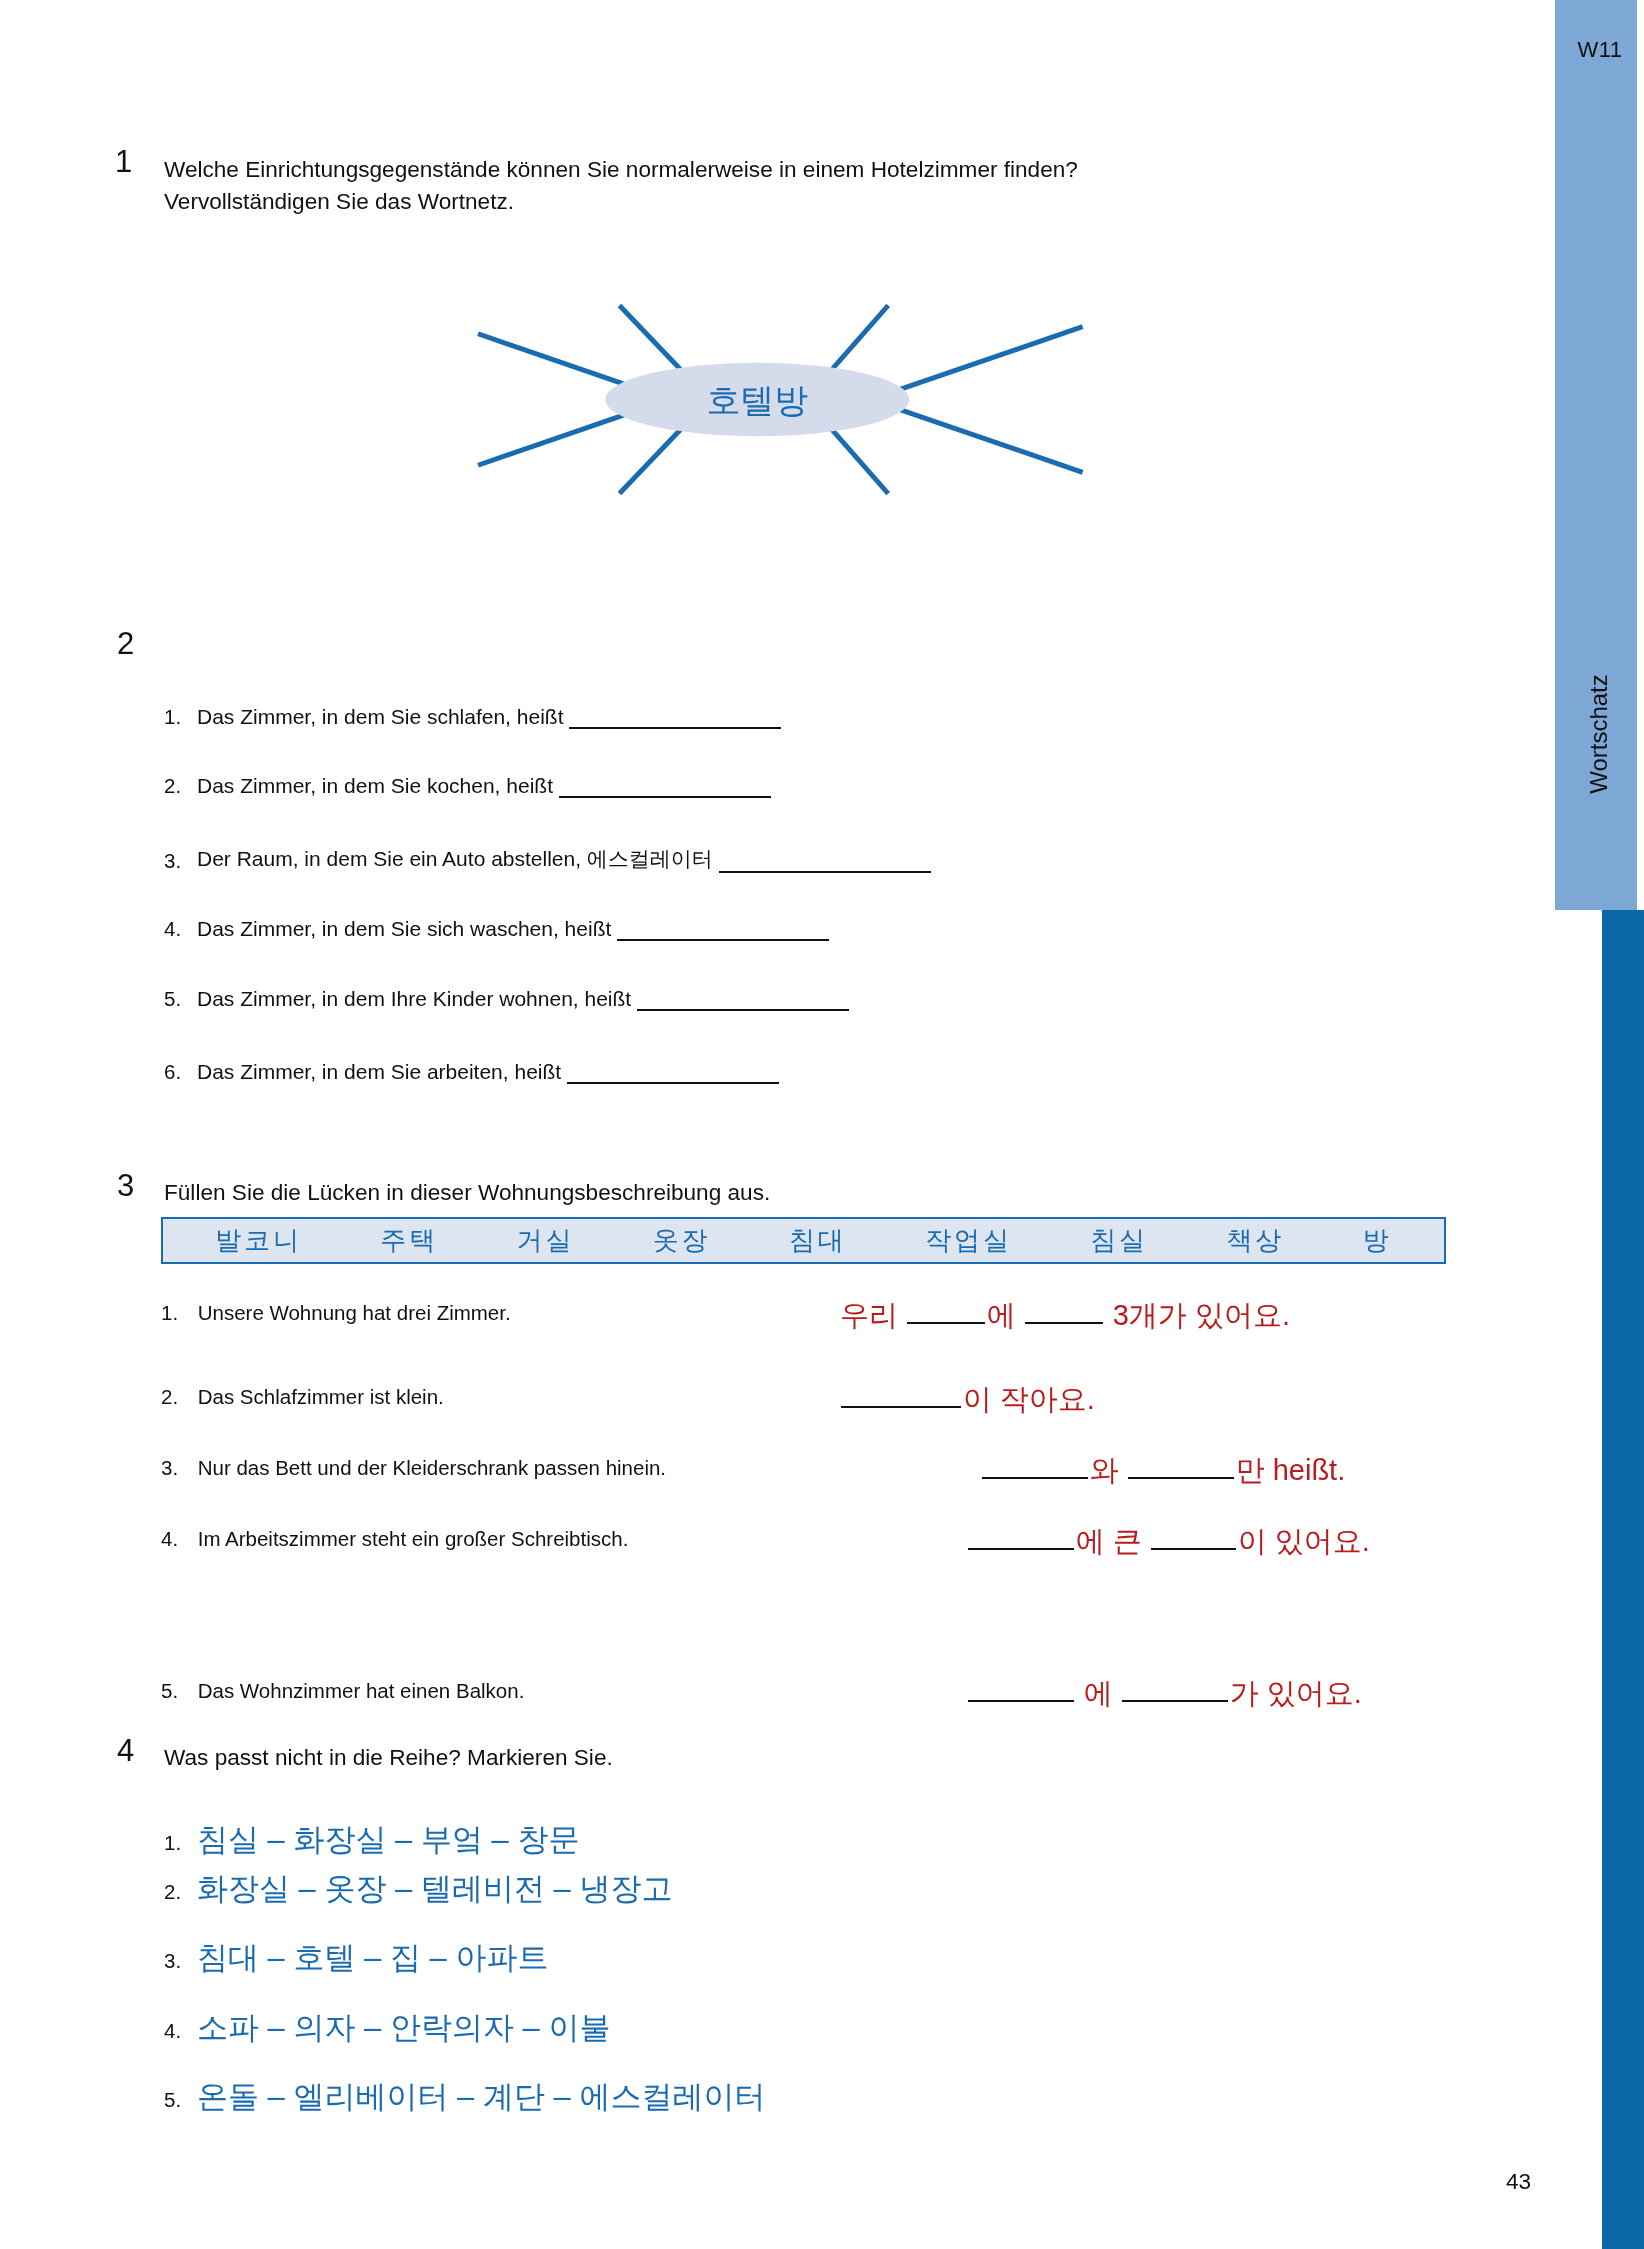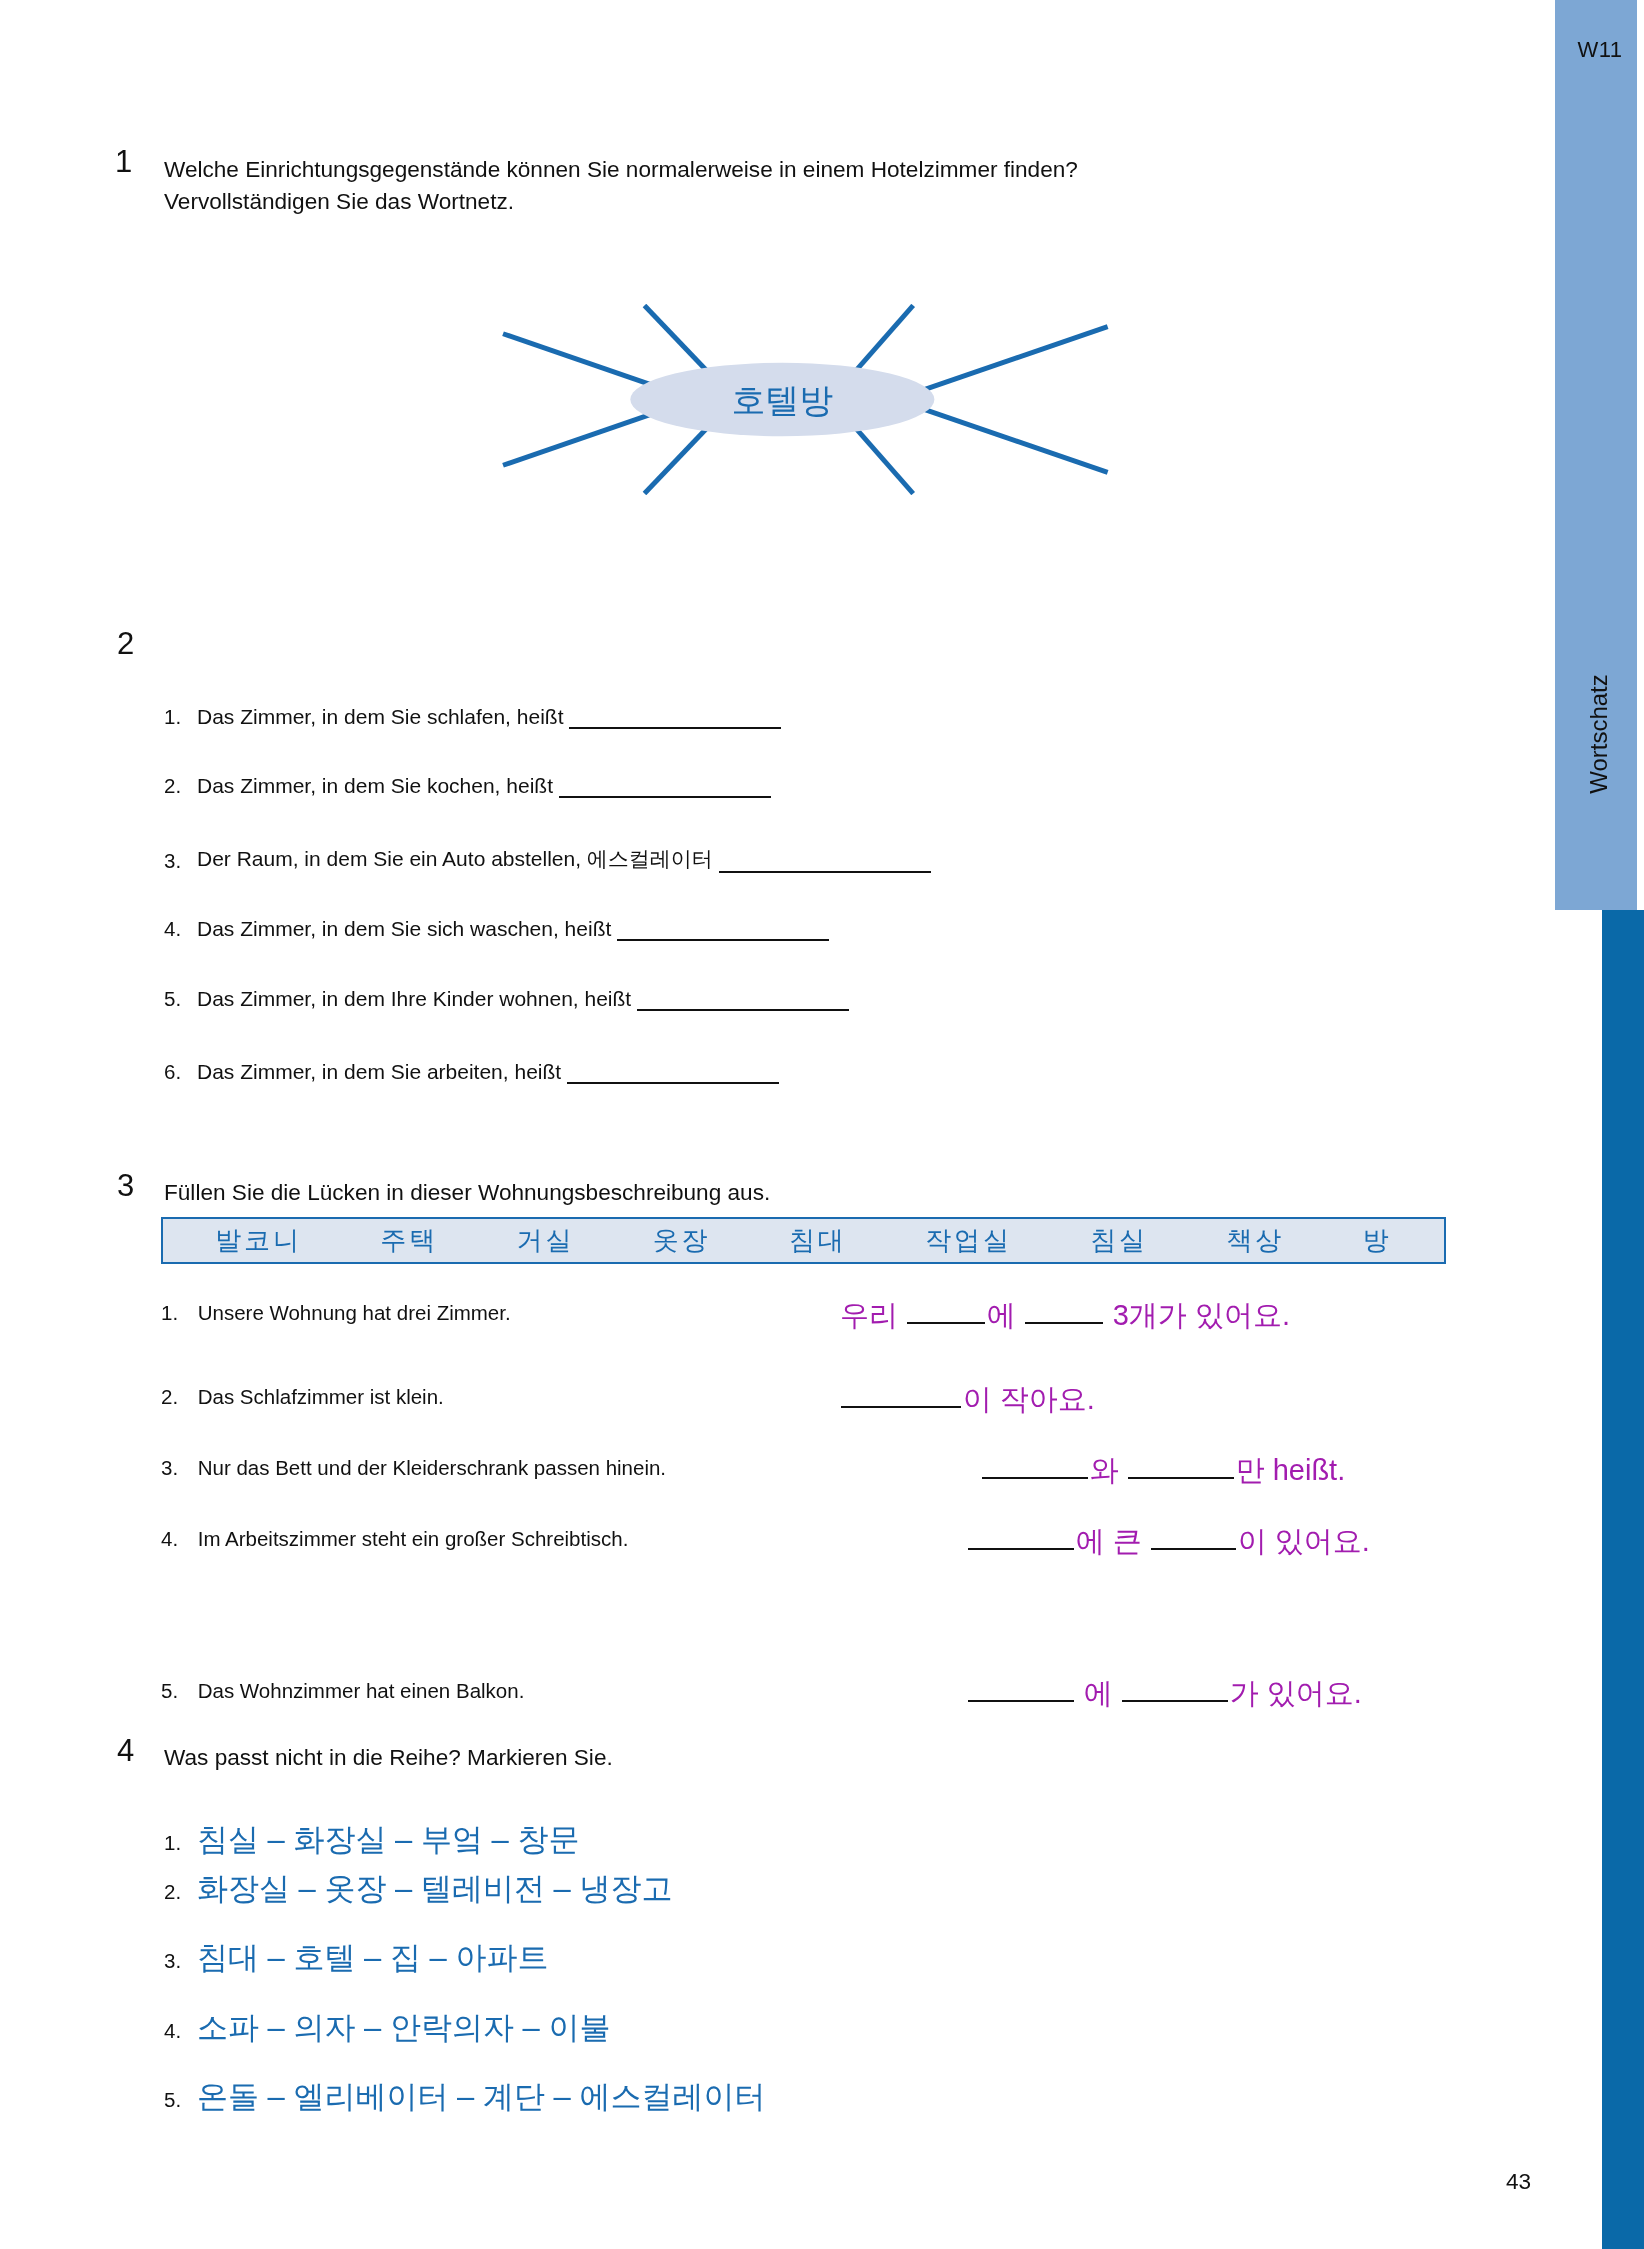--- a/index.html
+++ b/index.html
@@ -70,21 +70,21 @@
     position: absolute;
     font-size: 22.6px;
     line-height: 1.42;
     color: #111111;
     white-space: pre-line;
   }
 
   
   .wordnet {
     position: absolute;
-    left: 450px;
+    left: 425px;
     top: 304px;
     width: 693px;
     height: 191px;
   }
 
   
   .q-row {
     position: absolute;
     font-size: 21px;
     color: #111111;
@@ -139,21 +139,21 @@
   .s-idx {
     display: inline-block;
     width: 31px;
   }
   .s-de {
     display: inline-block;
   }
   .s-ko {
     position: absolute;
     font-size: 29px;
-    color: #a21caf;
+    color: #b91c1c;
     white-space: nowrap;
     line-height: 1;
     bottom: -4.2px;
   }
   .ko-blank {
     display: inline-block;
     border-bottom: 2.1px solid #111111;
     height: 22.6px;
     vertical-align: baseline;
     margin: 0 1.4px;

